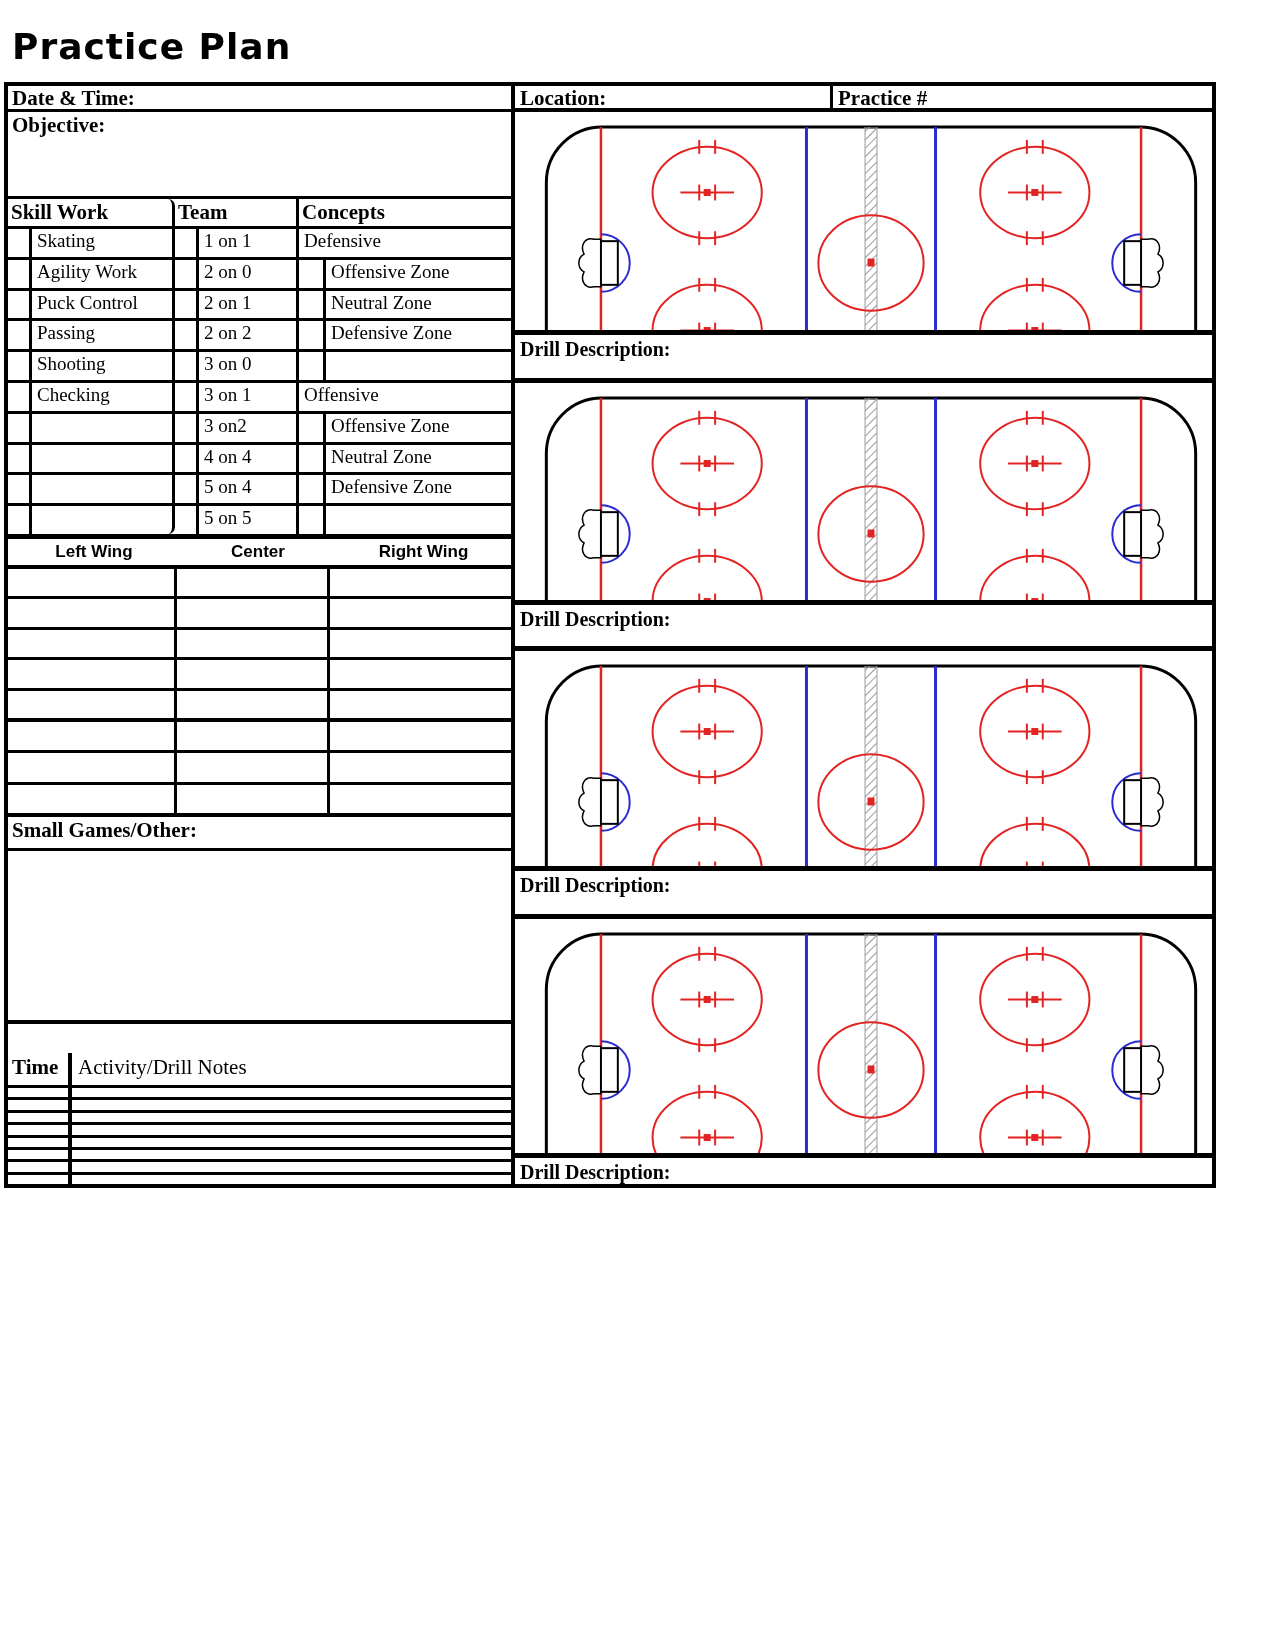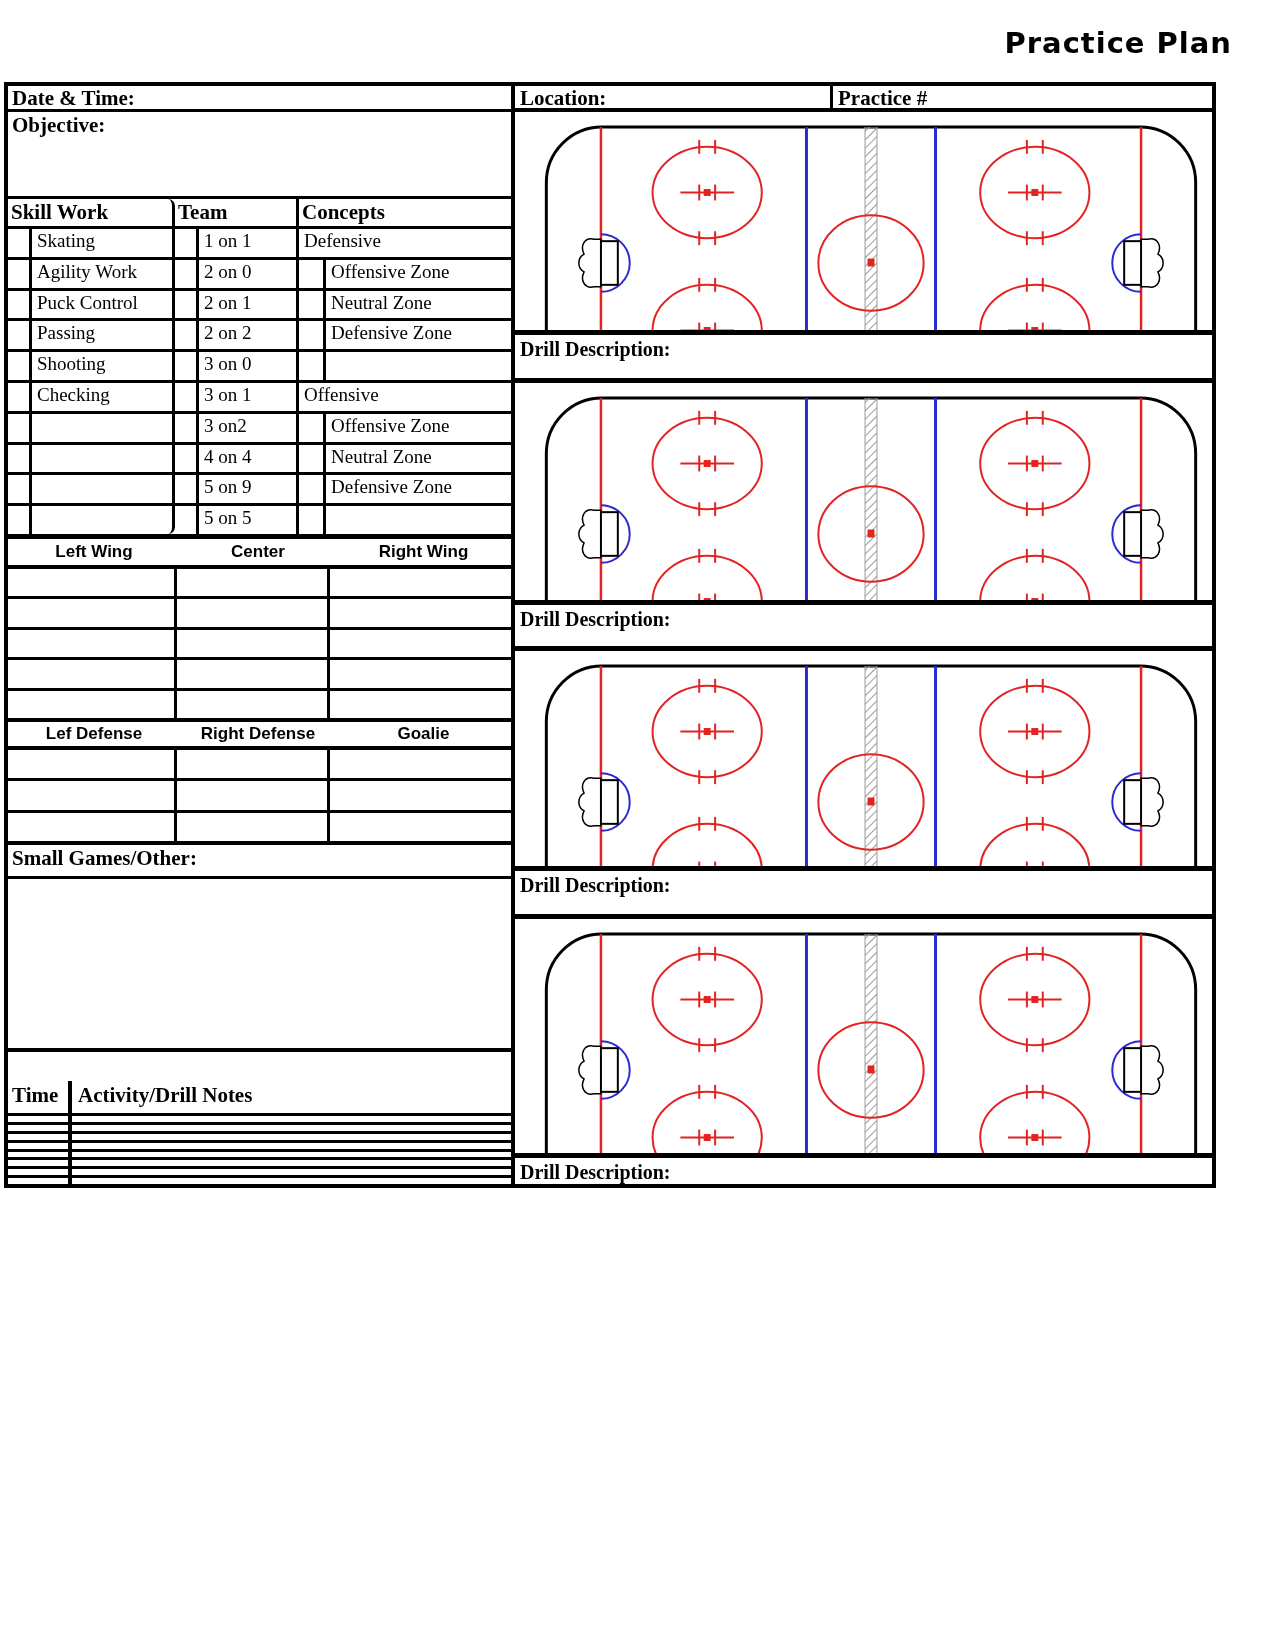--- a/index.html
+++ b/index.html
@@ -1,18 +1,18 @@
 <!DOCTYPE html>
 <html><head>
 <meta charset="utf-8">
 <style>
   html,body{margin:0;padding:0;background:#fff;}
   body{width:1275px;height:1650px;position:relative;font-family:"Liberation Serif",serif;color:#000;}
-  .title{position:absolute;top:26px;left:20px;width:1212px;text-align:right;
-         font-family:"DejaVu Sans",sans-serif;font-weight:700;font-size:29px;letter-spacing:1px;}
+  .title{position:absolute;top:26px;left:12px;width:1212px;text-align:left;
+         font-family:"DejaVu Sans",sans-serif;font-weight:700;font-size:36px;letter-spacing:1px;}
   .sheet{position:absolute;top:82px;left:4px;width:1212px;height:1106px;
          border:4px solid #000;box-sizing:border-box;display:flex;}
   .sheet *{box-sizing:border-box;}
   
   .left-col{width:507px;border-right:4px solid #000;display:flex;flex-direction:column;}
   .right-col{flex:1;display:flex;flex-direction:column;}
   .lbl-bold{font-weight:700;font-size:21px;line-height:1.1;}
   .row-date{height:26px;border-bottom:3px solid #000;padding:1px 0 0 4px;}
   .objective{height:87px;border-bottom:3px solid #000;padding:2px 0 0 4px;}
   .skill-wrap{height:340px;border-bottom:5px solid #000;display:flex;}
@@ -39,21 +39,21 @@
   .def-rows{height:95px;}
   .g3-row{flex:1;display:flex;border-bottom:3px solid #000;}
   .g3-row:last-child{border-bottom:none;}
   .g3-row .c1{width:169px;border-right:3px solid #000;}
   .g3-row .c2{width:153px;border-right:3px solid #000;}
   .g3-row .c3{flex:1;}
   .sg-label{height:34px;border-bottom:3px solid #000;padding:2px 0 0 4px;}
   .sg-box{height:173px;border-bottom:4px solid #000;}
   .time-head{height:35px;border-bottom:3px solid #000;display:flex;margin-top:29px;}
   .t-time{width:64px;border-right:4px solid #000;padding:2px 0 0 4px;font-weight:700;font-size:21px;}
-  .t-act{flex:1;padding:2px 0 0 6px;font-weight:700;font-size:21px;}
+  .t-act{flex:1;padding:2px 0 0 6px;font-weight:400;font-size:21px;}
   .time-rows{flex:1;display:flex;flex-direction:column;}
   .time-row{flex:1;display:flex;border-bottom:3px solid #000;}
   .time-row:last-child{border-bottom:none;}
   .time-row .t-cell{width:64px;border-right:4px solid #000;}
   .time-row .a-cell{flex:1;}
   
   .loc-row{height:26px;border-bottom:4px solid #000;display:flex;}
   .loc{width:318px;border-right:3px solid #000;padding:1px 0 0 5px;}
   .pnum{flex:1;padding:1px 0 0 5px;}
   .rink-cell{border-bottom:5px solid #000;overflow:hidden;}
@@ -154,21 +154,21 @@
             <div class="sk-row">
               <div class="chk"></div>
               <div class="itm">3 on2</div>
             </div>
             <div class="sk-row">
               <div class="chk"></div>
               <div class="itm">4 on 4</div>
             </div>
             <div class="sk-row">
               <div class="chk"></div>
-              <div class="itm">5 on 9</div>
+              <div class="itm">5 on 4</div>
             </div>
             <div class="sk-row">
               <div class="chk"></div>
               <div class="itm">5 on 5</div>
             </div>
           </div>
       </div>
       <div class="sk-col sk-c3">
         <div class="sk-head">Concepts</div>
         <div class="sk-rows" id="concepts-rows">
@@ -240,25 +240,20 @@
           <div class="c2"></div>
           <div class="c3"></div>
         </div>
         <div class="g3-row">
           <div class="c1"></div>
           <div class="c2"></div>
           <div class="c3"></div>
         </div>
       </div>
 
-    <div class="band band-def">
-      <div class="bc1">Lef Defense</div>
-      <div class="bc2">Right Defense</div>
-      <div class="bc3">Goalie</div>
-    </div>
     <div class="g3-rows def-rows" id="def-rows">
         <div class="g3-row">
           <div class="c1"></div>
           <div class="c2"></div>
           <div class="c3"></div>
         </div>
         <div class="g3-row">
           <div class="c1"></div>
           <div class="c2"></div>
           <div class="c3"></div>

